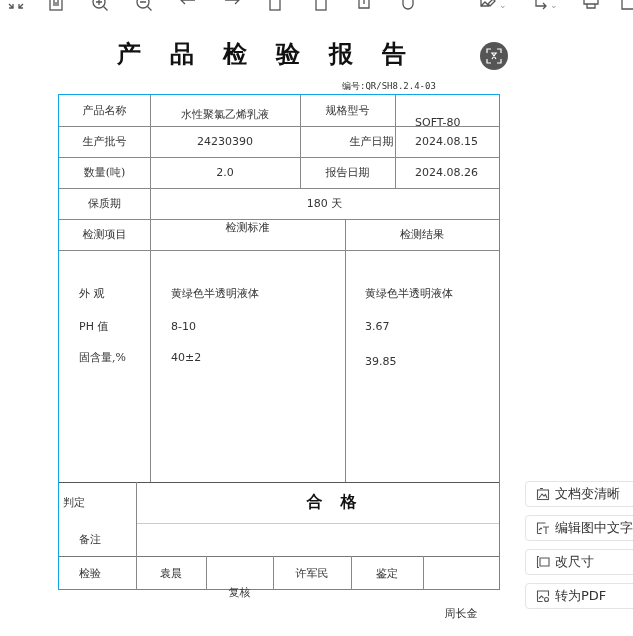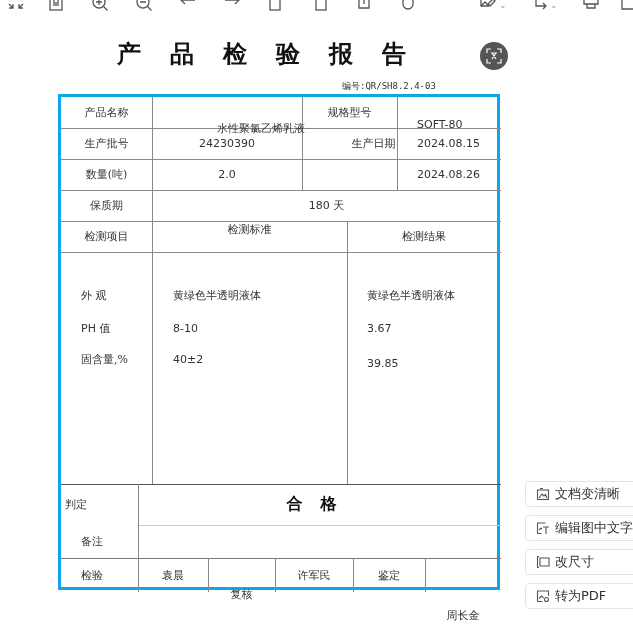--- a/index.html
+++ b/index.html
@@ -7,21 +7,21 @@
        font-family:"DejaVu Sans","Liberation Sans",sans-serif;color:#222;}
   .toolbar{position:absolute;left:0;top:0;width:633px;height:16px;}
   .tb{position:absolute;top:-6px;width:22px;height:20px;color:#555;display:flex;align-items:center;justify-content:center;}
   .tb svg{width:20px;height:20px;}
   .caret{position:absolute;top:0px;font-size:9px;color:#999;}
   .doc-title{position:absolute;left:117px;top:38px;font-family:"DejaVu Serif","Liberation Serif",serif;
        font-size:24px;font-weight:bold;letter-spacing:29px;color:#111;white-space:nowrap;}
   .translate-btn{position:absolute;left:480px;top:42px;width:28px;height:28px;border-radius:50%;
        background:#555;display:flex;align-items:center;justify-content:center;}
   .serial{position:absolute;left:342px;top:80px;font-size:9px;color:#333;white-space:nowrap;font-family:"DejaVu Sans Mono","Liberation Mono",monospace;}
-  .tbl{position:absolute;left:58px;top:94px;width:442px;height:496px;border:3px solid #0ea5e9;box-sizing:border-box;}
+  .tbl{position:absolute;left:58px;top:94px;width:442px;height:496px;border:1px solid #0ea5e9;box-sizing:border-box;}
   .line{position:absolute;background:#888;}
   .h{height:1px;}
   .v{width:1px;}
   .cell{position:absolute;font-size:11px;color:#333;white-space:nowrap;display:flex;align-items:center;}
   .serif{font-family:"DejaVu Serif","Liberation Serif",serif;}
   .verdict{font-size:16px;font-weight:bold;letter-spacing:18px;font-family:"DejaVu Serif","Liberation Serif",serif;color:#111;}
   .side-btn{position:absolute;left:525px;width:115px;height:26px;border:1px solid #e4e4e4;border-radius:4px;
        background:#fff;display:flex;align-items:center;font-size:13px;color:#333;box-sizing:border-box;padding-left:10px;white-space:nowrap;overflow:hidden;}
   .side-btn .ic{width:14px;height:14px;margin-right:5px;color:#555;display:inline-flex;}
 </style>
@@ -131,31 +131,32 @@
   <div class="line v" style="left:241px;top:0;height:93px;"></div>
   <div class="line v" style="left:336px;top:0;height:93px;"></div>
   <div class="line v" style="left:286px;top:124px;height:263px;"></div>
   <div class="line v" style="left:77px;top:387px;height:108px;"></div>
   <div class="line v" style="left:147px;top:461px;height:34px;"></div>
   <div class="line v" style="left:214px;top:461px;height:34px;"></div>
   <div class="line v" style="left:292px;top:461px;height:34px;"></div>
   <div class="line v" style="left:364px;top:461px;height:34px;"></div>
 
   <div class="cell serif" style="left:0;width:91px;top:0;height:31px;justify-content:center;">产品名称</div>
-  <div class="cell serif" style="left:91px;width:150px;top:16px;height:31px;justify-content:center;padding-left:34px;">水性聚氯乙烯乳液</div>
+  <div class="cell serif" style="left:91px;width:150px;top:4px;height:31px;justify-content:center;">水性聚氯乙烯乳液</div>
   <div class="cell serif" style="left:241px;width:95px;top:0;height:31px;justify-content:center;">规格型号</div>
   <div class="cell" style="left:356px;top:12px;height:31px;text-align:right;">SOFT-80</div>
 
   <div class="cell serif" style="left:0;width:91px;top:31px;height:31px;justify-content:center;">生产批号</div>
   <div class="cell" style="left:91px;width:150px;top:31px;height:31px;justify-content:center;">24230390</div>
   <div class="cell serif" style="left:241px;width:95px;top:31px;height:31px;justify-content:center;margin-left:24px;">生产日期</div>
   <div class="cell" style="left:356px;top:31px;height:31px;">2024.08.15</div>
 
   <div class="cell serif" style="left:0;width:91px;top:62px;height:31px;justify-content:center;">数量(吨)</div>
   <div class="cell" style="left:91px;width:150px;top:62px;height:31px;justify-content:center;">2.0</div>
+  <div class="cell serif" style="left:241px;width:95px;top:62px;height:31px;justify-content:center;">报告日期</div>
   <div class="cell" style="left:356px;top:62px;height:31px;">2024.08.26</div>
 
   <div class="cell serif" style="left:0;width:91px;top:93px;height:31px;justify-content:center;">保质期</div>
   <div class="cell" style="left:91px;width:349px;top:93px;height:31px;justify-content:center;">180 天</div>
 
   <div class="cell serif" style="left:0;width:91px;top:124px;height:31px;justify-content:center;">检测项目</div>
   <div class="cell serif" style="left:91px;width:195px;top:117px;height:31px;justify-content:center;">检测标准</div>
   <div class="cell serif" style="left:286px;width:154px;top:124px;height:31px;justify-content:center;">检测结果</div>
 
   <div class="cell serif" style="left:20px;top:188px;height:20px;">外 观</div>
@@ -164,21 +165,21 @@
 
   <div class="cell" style="left:20px;top:221px;height:20px;">PH 值</div>
   <div class="cell" style="left:112px;top:221px;height:20px;">8-10</div>
   <div class="cell" style="left:306px;top:221px;height:20px;">3.67</div>
 
   <div class="cell serif" style="left:20px;top:252px;height:20px;">固含量,%</div>
   <div class="cell" style="left:112px;top:252px;height:20px;">40±2</div>
   <div class="cell" style="left:306px;top:256px;height:20px;">39.85</div>
 
   <div class="cell serif" style="left:4px;top:387px;height:41px;">判定</div>
-  <div class="cell verdict" style="left:60px;width:363px;top:387px;height:41px;justify-content:center;padding-left:36px;box-sizing:border-box;">合格</div>
+  <div class="cell verdict" style="left:82px;width:363px;top:387px;height:41px;justify-content:center;padding-left:36px;box-sizing:border-box;">合格</div>
 
   <div class="cell serif" style="left:20px;top:428px;height:33px;">备注</div>
   <div class="cell" style="left:77px;width:363px;top:428px;height:33px;"></div>
 
   <div class="cell serif" style="left:20px;top:461px;height:34px;">检验</div>
   <div class="cell serif" style="left:77px;width:70px;top:461px;height:34px;justify-content:center;">袁晨</div>
   <div class="cell serif" style="left:147px;width:67px;top:487px;height:21px;justify-content:center;">复核</div>
   <div class="cell serif" style="left:214px;width:78px;top:461px;height:34px;justify-content:center;">许军民</div>
   <div class="cell serif" style="left:292px;width:72px;top:461px;height:34px;justify-content:center;">鉴定</div>
   <div class="cell serif" style="left:364px;width:76px;top:461px;height:34px;justify-content:center;margin-top:40px;">周长金</div>

